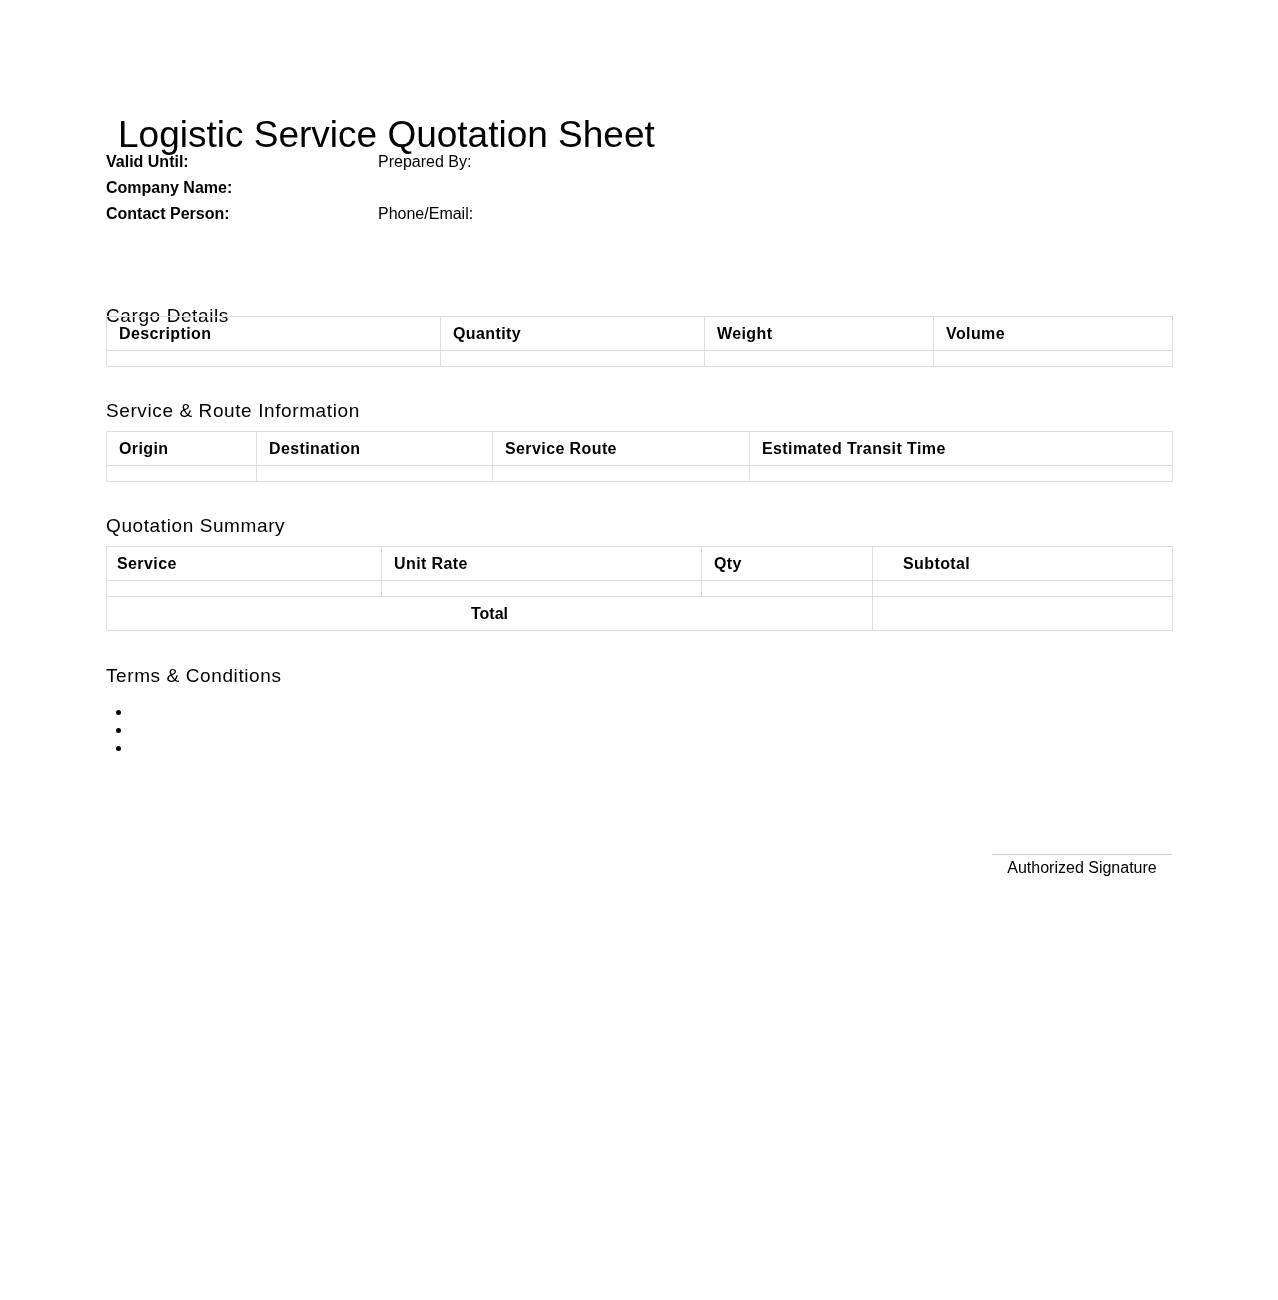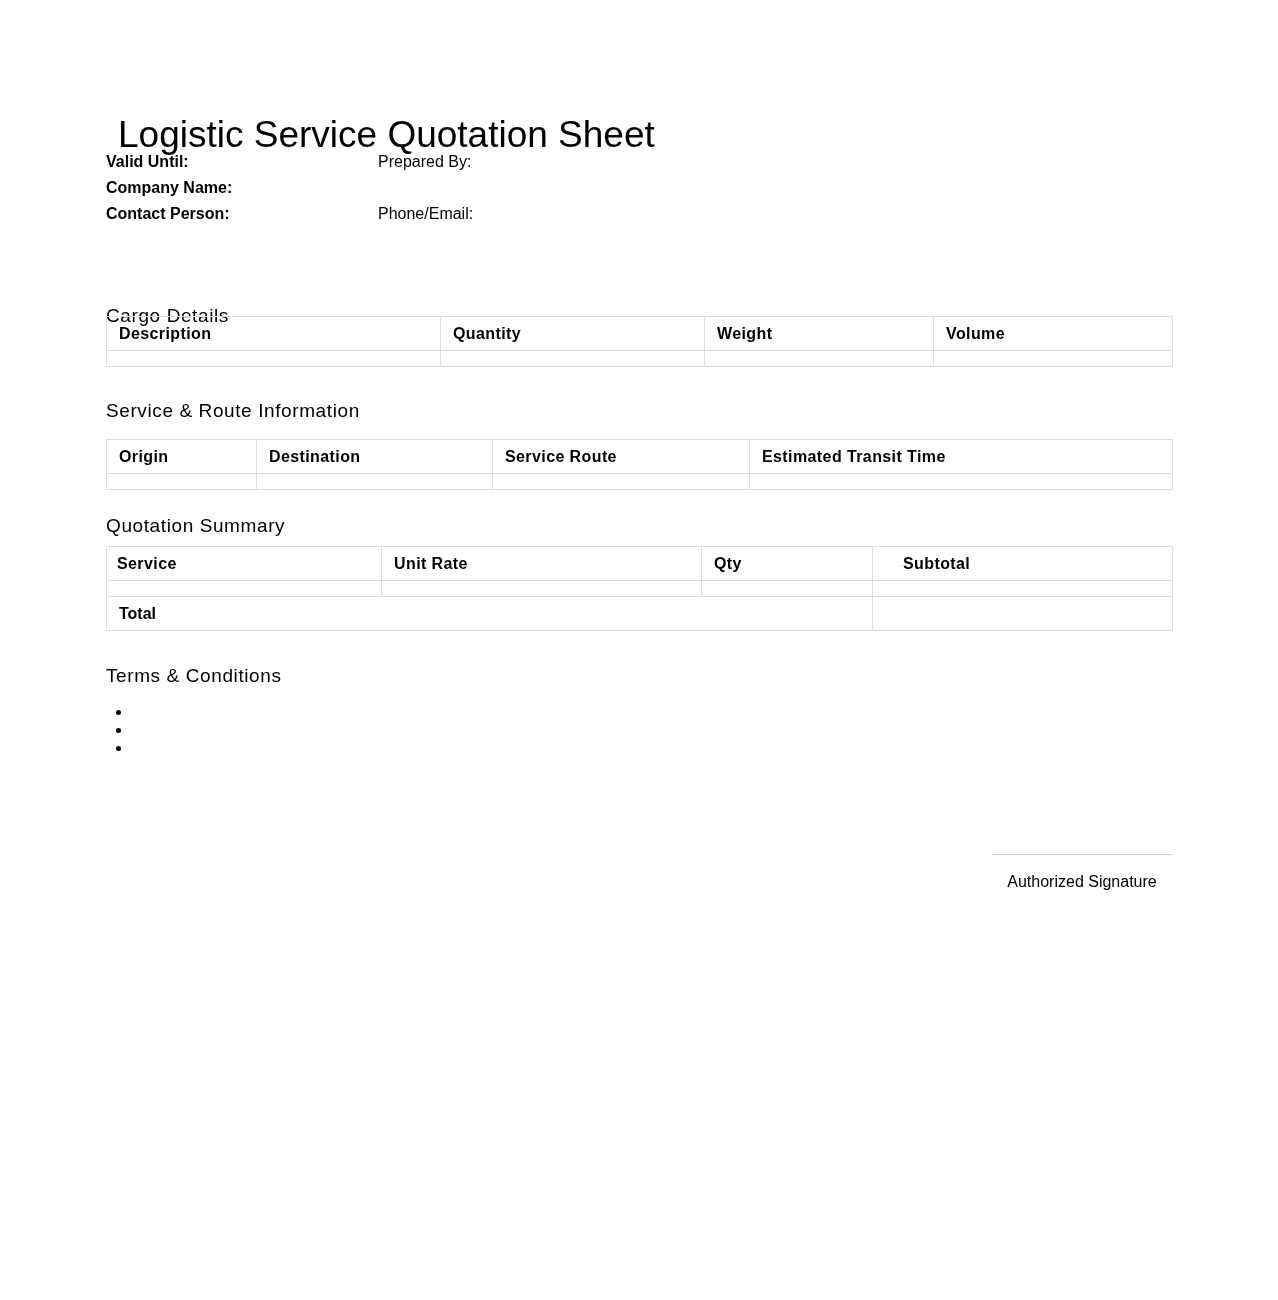--- a/index.html
+++ b/index.html
@@ -79,21 +79,21 @@
     table.grid th {
       height: 33px;
       font-weight: bold;
       letter-spacing: 0.4px;
     }
     table.grid td {
       height: 15px;
     }
     table.grid td.total-label {
       height: 33px;
-      text-align: left;
+      text-align: center;
       font-weight: bold;
       padding-right: 12px;
     }
     table.grid td.total-value {
       height: 33px;
     }
     .terms-list {
       position: absolute;
       left: 0;
       top: 703px;
@@ -107,21 +107,21 @@
     }
     .signature {
       position: absolute;
       left: 886px;
       top: 854px;
       width: 180px;
       border-top: 1px solid #cccccc;
       text-align: center;
       font-size: 16px;
       line-height: 24px;
-      padding-top: 15px;
+      padding-top: 1px;
     }
   </style>
 </head>
 <body>
 
 <div class="page">
 
   <h1 class="doc-title">Logistic Service Quotation Sheet</h1>
 
   <div class="info-grid">
@@ -159,21 +159,21 @@
       <tr>
         <td></td>
         <td></td>
         <td></td>
         <td></td>
       </tr>
     </tbody>
   </table>
 
   <h2 class="section-title" style="top:400px;">Service &amp; Route Information</h2>
-  <table class="grid" style="top:431px;margin-top:8px;">
+  <table class="grid" style="top:431px;">
     <colgroup>
       <col style="width:150px">
         <col style="width:236px">
         <col style="width:257px">
         <col style="width:423px">
     </colgroup>
     <thead>
       <tr>
         <th>Origin</th>
         <th>Destination</th>

